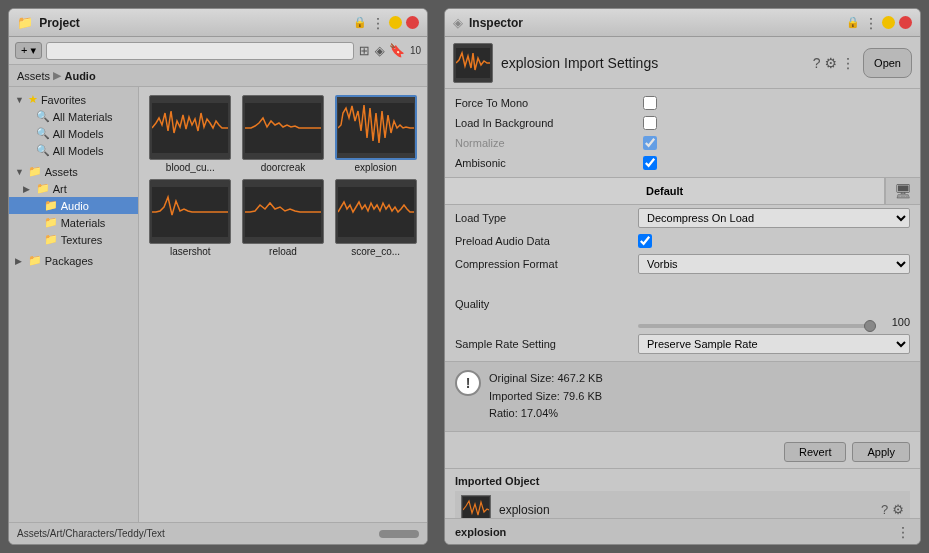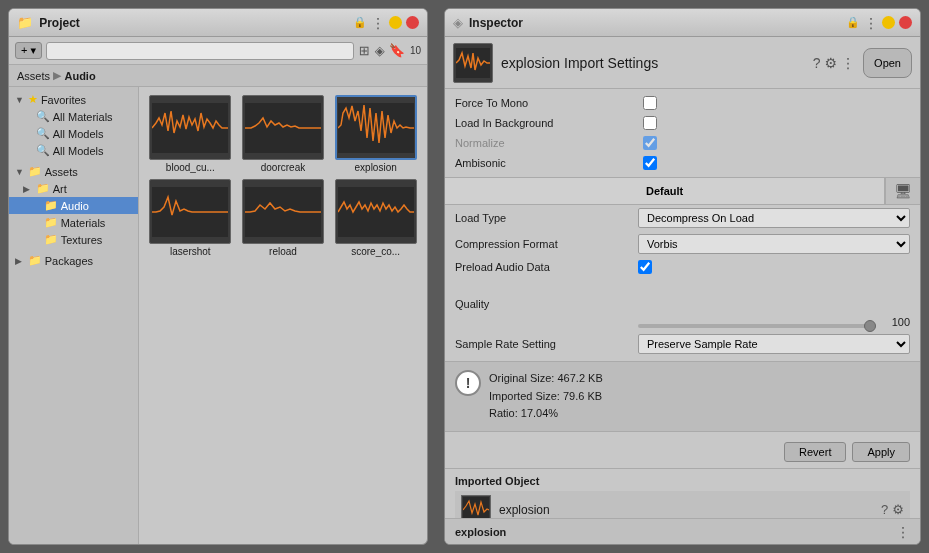--- a/index.html
+++ b/index.html
@@ -662,20 +662,24 @@
               <rect class="wf-bg" width="76" height="50"></rect>
               <polyline points="0,25 3,20 6,15 9,22 12,18 15,25 18,20 21,15 24,22 27,18 30,24 33,16 36,22 39,18 42,24 45,16 48,22 51,18 54,24 57,20 60,25 63,22 66,18 69,22 72,25 76,25" fill="none" stroke="#e87820" stroke-width="1.5"></polyline>
             </svg>
           </div>
           <span class="file-label">score_co...</span>
         </div>
       </div>
     </div>
   </div>
 
+  <div class="scroll-bar-area">
+    <span class="path-text">Assets/Art/Characters/Teddy/Text</span>
+    <div class="scroll-thumb"></div>
+  </div>
 </div>
 
 <div style="position:relative; width:0; height:0; overflow:visible; z-index:100;">
   
 </div>
 
 <div class="panel inspector-panel">
 
   <div class="panel-titlebar">
     <span style="font-size:13px; color:#888;">◈</span>
@@ -739,31 +743,31 @@
       <div class="inner-prop-row">
         <span class="inner-prop-label">Load Type</span>
         <select class="prop-select">
           <option>Decompress On Load</option>
           <option>Compressed In Memory</option>
           <option>Streaming</option>
         </select>
       </div>
 
       <div class="inner-prop-row">
+        <span class="inner-prop-label">Preload Audio Data</span>
+        <input type="checkbox" class="prop-checkbox" checked="" style="">
+      </div>
+
+      <div class="inner-prop-row">
         <span class="inner-prop-label">Compression Format</span>
         <select class="prop-select">
           <option>Vorbis</option>
           <option>PCM</option>
           <option>ADPCM</option>
         </select>
-      </div>
-
-      <div class="inner-prop-row">
-        <span class="inner-prop-label">Preload Audio Data</span>
-        <input type="checkbox" class="prop-checkbox" checked="" style="">
       </div>
 
       <div class="inner-prop-row">
         <span class="inner-prop-label">Quality</span>
         <div class="slider-row">
           <div style="flex:1; background:#aaa; border-radius:2px; height:4px; position:relative; cursor:pointer;">
             <div style="position:absolute; right:0; top:-4px; width:12px; height:12px; background:#888; border:1px solid #666; border-radius:50%;"></div>
           </div>
           <span class="quality-value">100</span>
         </div>

